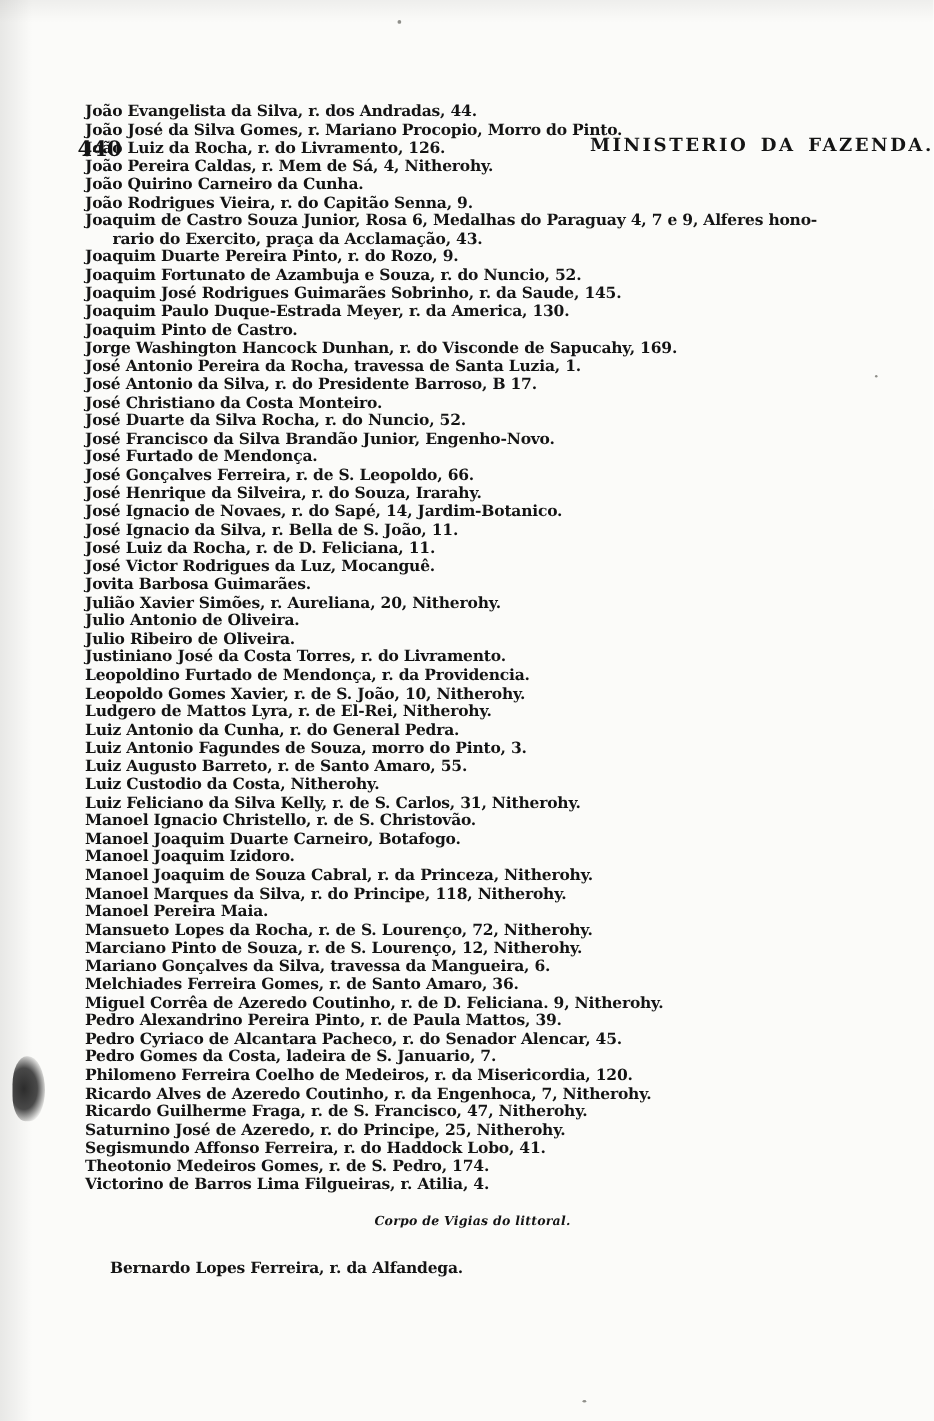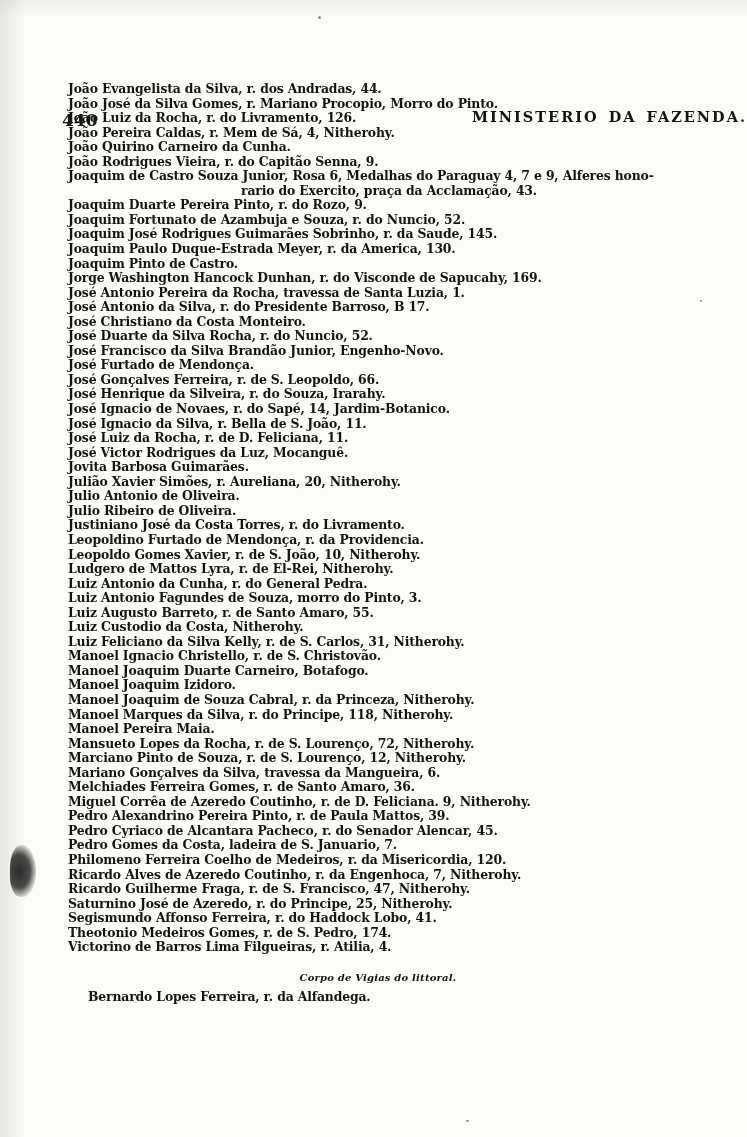--- a/index.html
+++ b/index.html
@@ -98,34 +98,33 @@
     text-indent: 0;
     margin: 0;
     padding: 0;
   }
   .entry.wrap {
     padding-left: 0;
   }
   .entry .cont {
     display: block;
     padding-left: 22px;
-    text-align: center;
   }
 
   .section-title {
     margin-top: 17px;
     text-align: center;
     font-family: "DejaVu Serif", serif;
     font-style: italic;
     font-size: 10px;
     font-weight: bold;
     letter-spacing: 0.2px;
   }
   .after-title {
-    margin-top: 7px;
+    margin-top: 24px;
     padding-left: 20px;
   }
 </style>
 </head>
 <body>
 
 <div class="page">
   <div class="scan-edge-left"></div>
   <div class="scan-edge-top"></div>
   <div class="thumb-shadow"></div>

